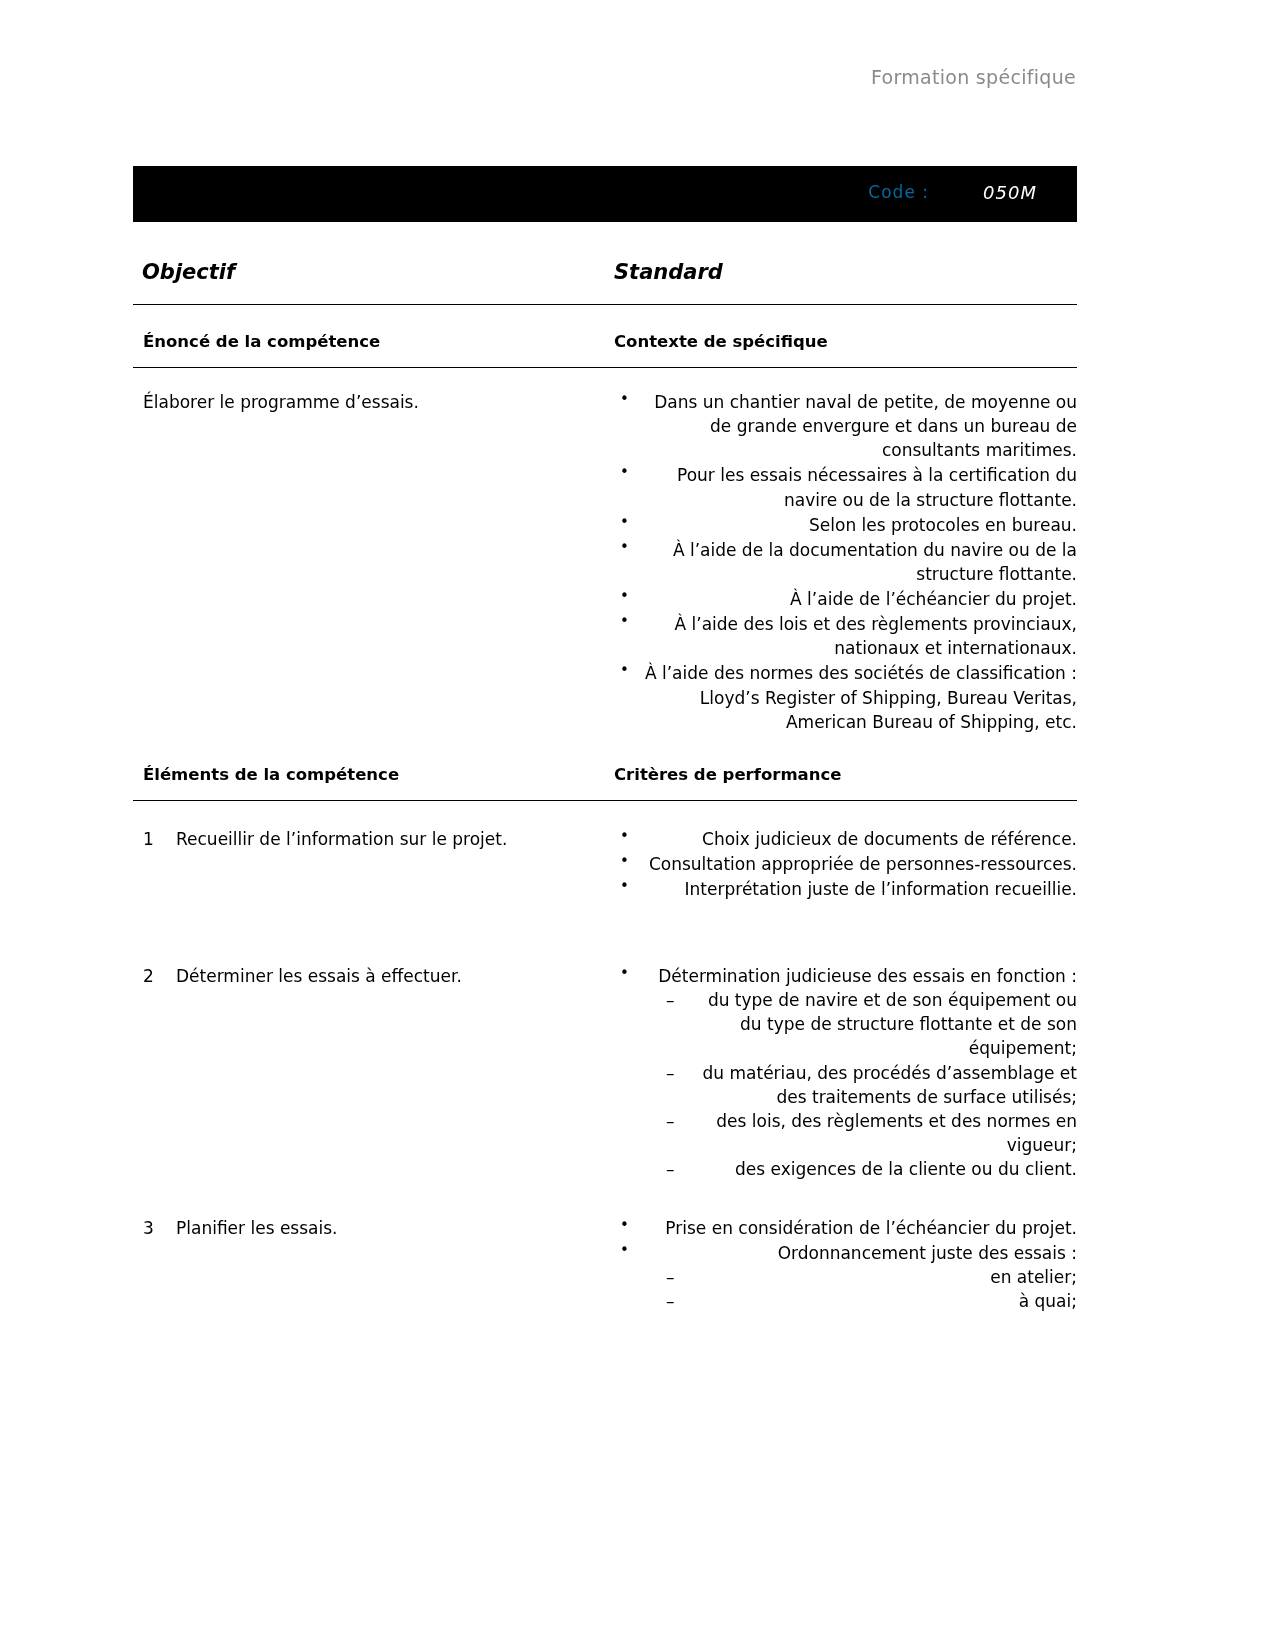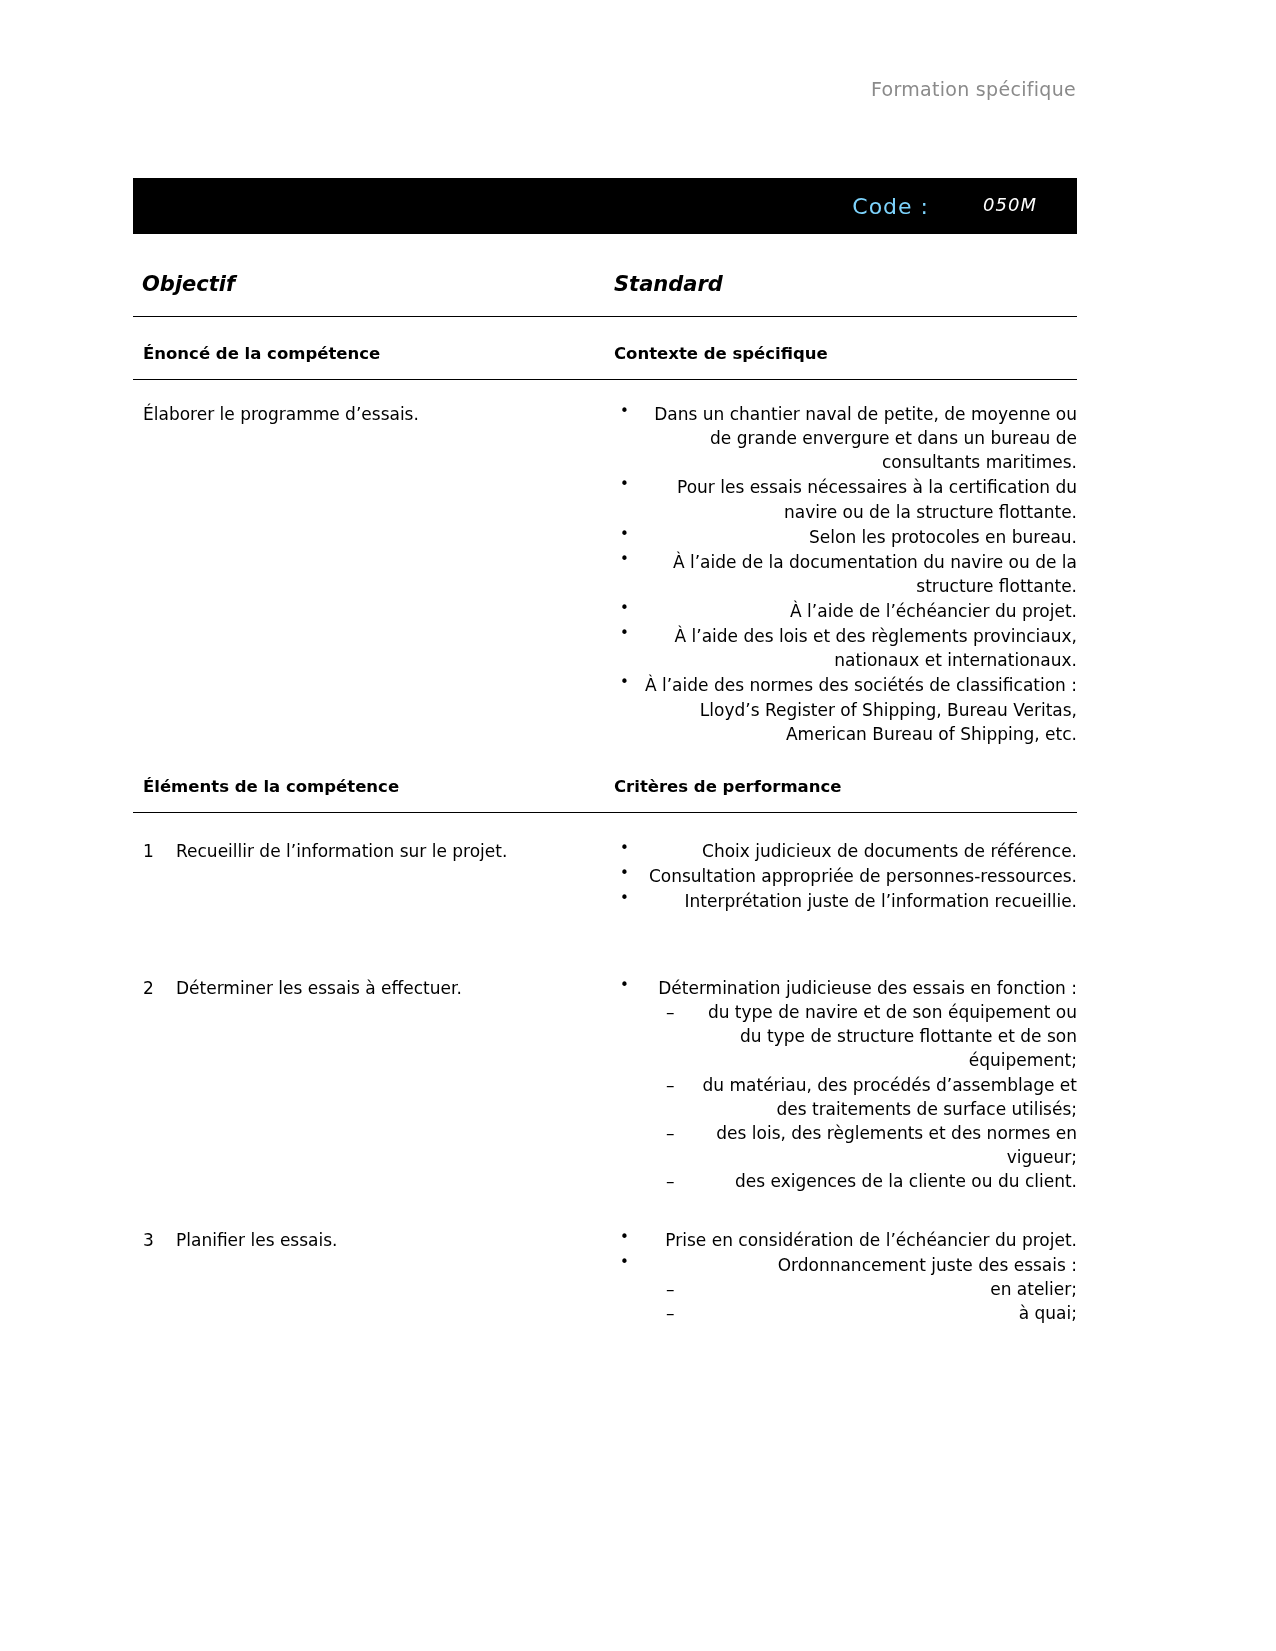--- a/index.html
+++ b/index.html
@@ -8,21 +8,21 @@
     background: #ffffff;
   }
   body {
     font-family: "DejaVu Sans", sans-serif;
     color: #000000;
   }
   .page {
     position: relative;
     width: 1276px;
     height: 1316px;
-    margin: 12px auto;
+    margin: 0 auto;
     background: #ffffff;
     overflow: hidden;
   }
   .header-right {
     position: absolute;
     top: 66px;
     right: 200px;
     font-size: 19px;
     color: #8a8a8a;
     letter-spacing: 0.3px;
@@ -32,22 +32,22 @@
     left: 133px;
     top: 166px;
     width: 944px;
     height: 56px;
     background: #000000;
   }
   .code-bar .code-label {
     position: absolute;
     right: 148px;
     top: 16px;
-    color: #7dd3fc;
-    font-size: 22px;
+    color: #0369a1;
+    font-size: 17px;
     letter-spacing: 1px;
   }
   .code-bar .code-value {
     position: absolute;
     right: 40px;
     top: 16px;
     color: #ffffff;
     font-size: 18px;
     letter-spacing: 1px;
     font-style: italic;

